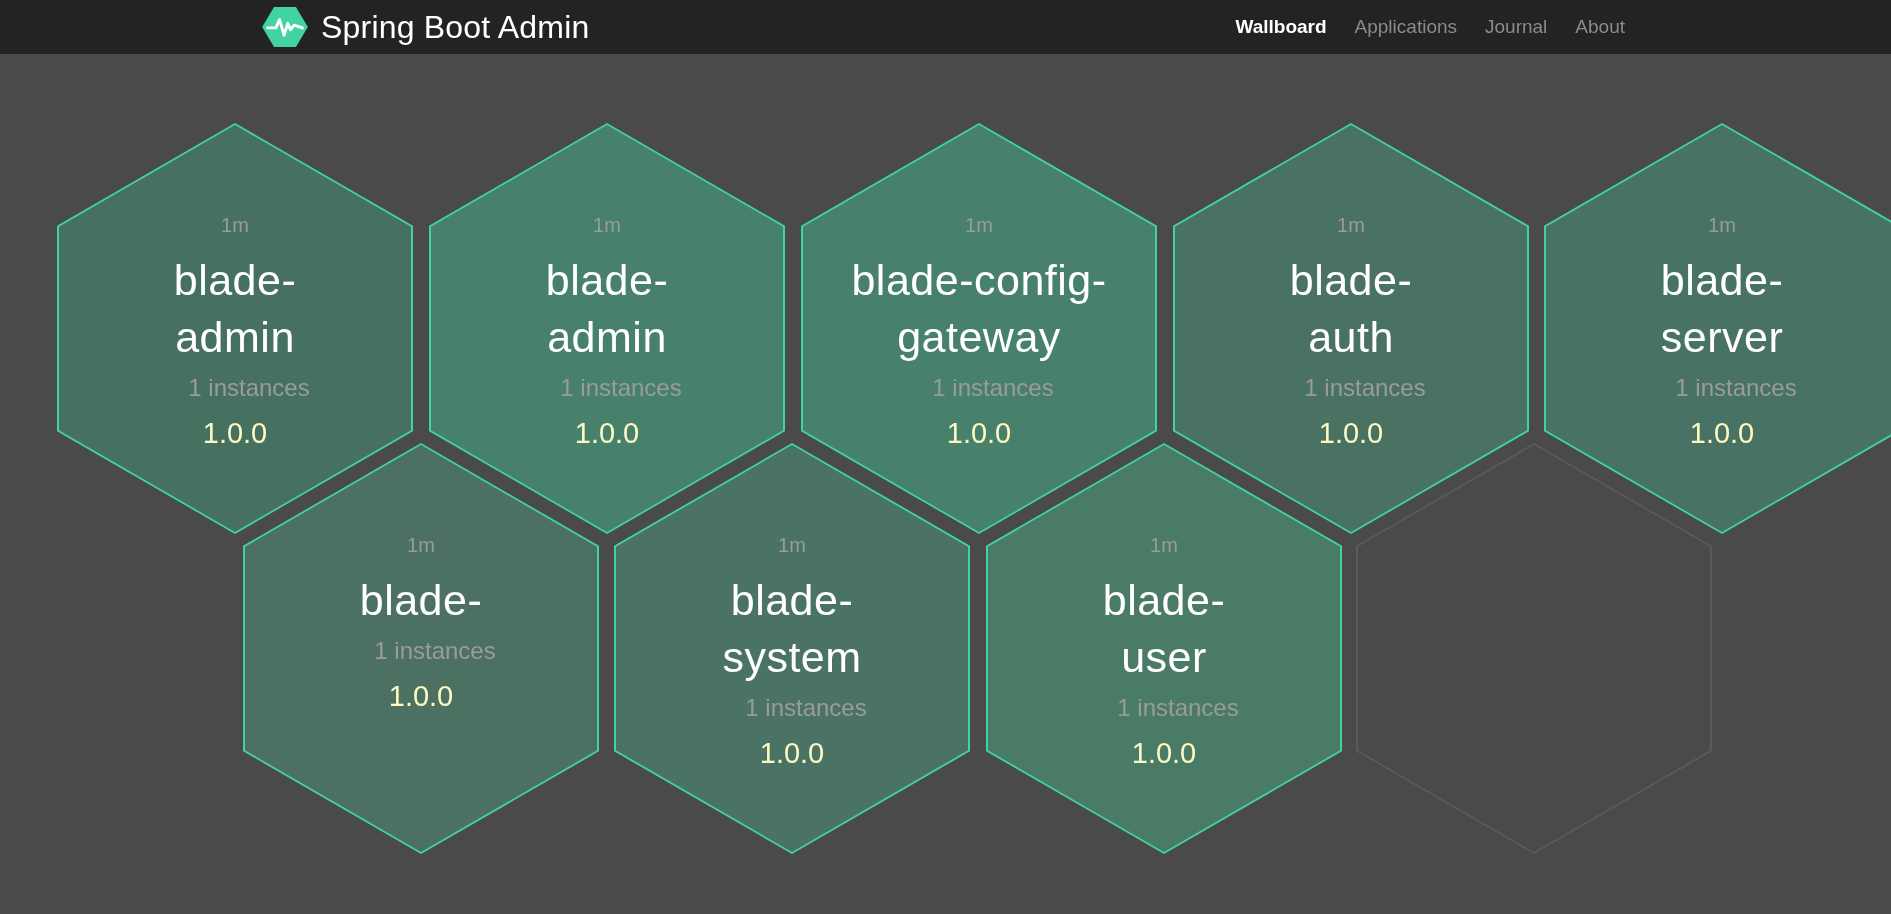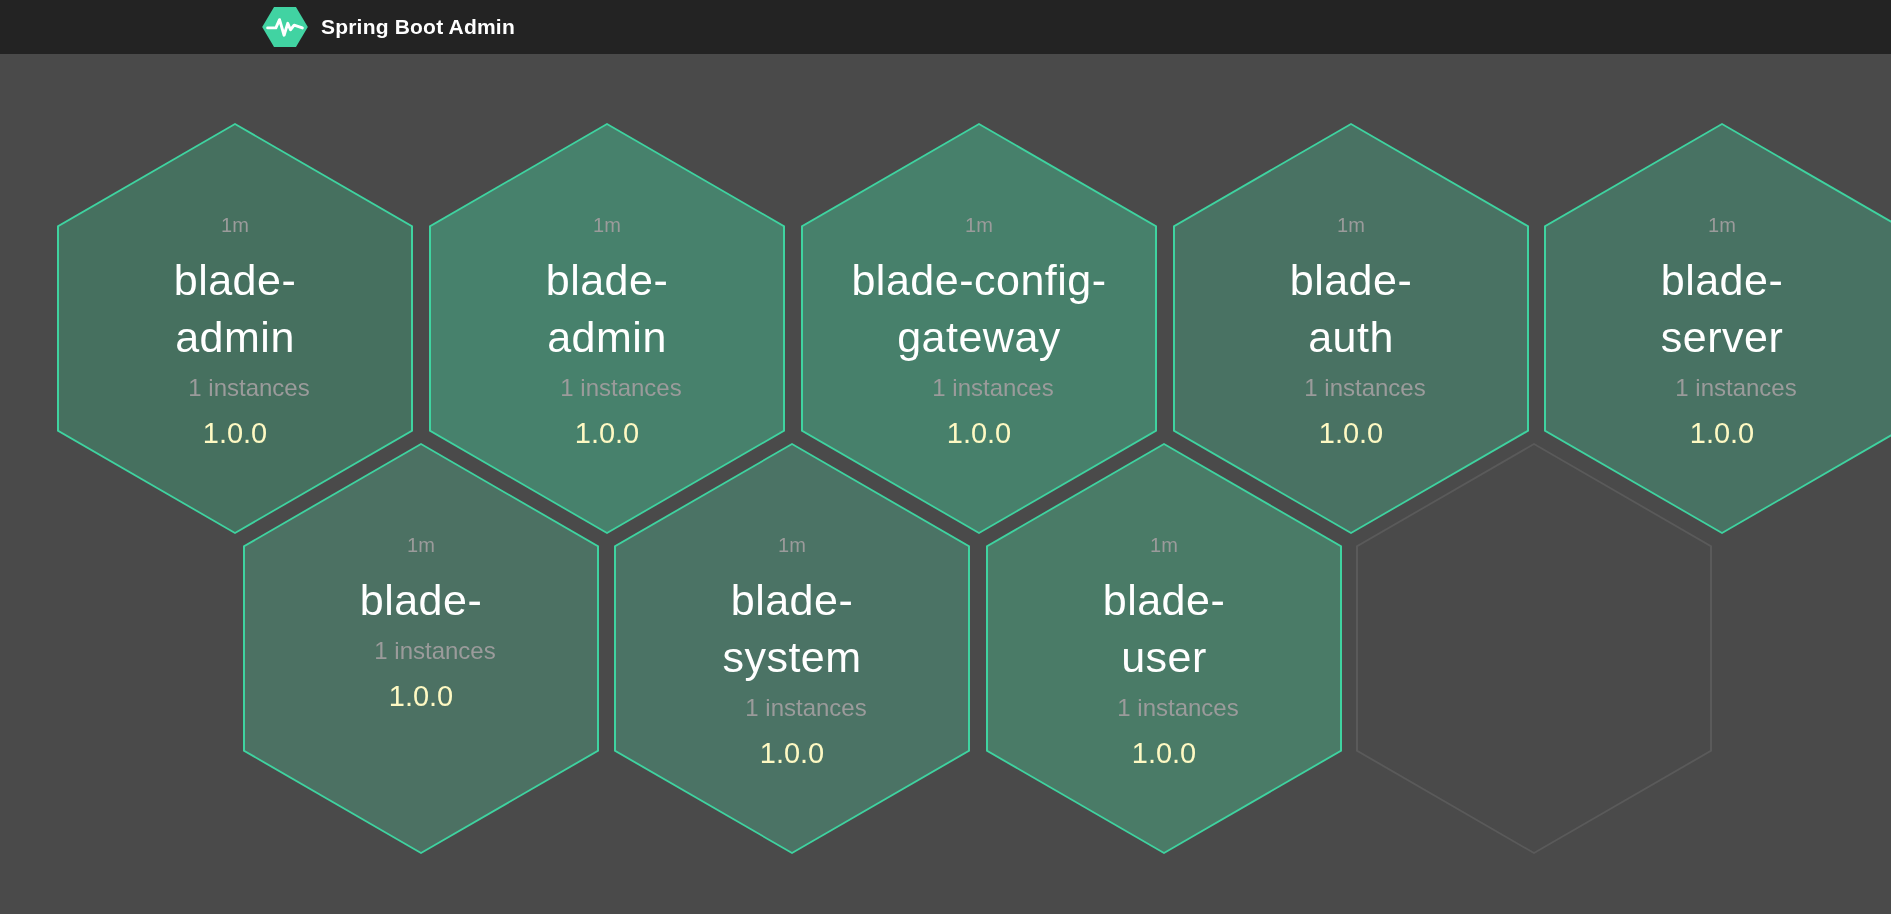--- a/index.html
+++ b/index.html
@@ -13,21 +13,21 @@
 
   
   .header {
     position: absolute; top: 0; left: 0; width: 1891px; height: 54px;
     background: #232323;
     display: flex; align-items: center;
     z-index: 10;
   }
   .logo { margin-left: 261px; width: 48px; height: 42px; flex: 0 0 auto; }
   .brand {
-    color: #ffffff; font-size: 21px; font-weight: 700;
+    color: #ffffff; font-size: 32px; font-weight: 400;
     margin-left: 12px; letter-spacing: 0.2px; white-space: nowrap;
   }
   .nav { margin-left: auto; margin-right: 266px; display: flex; gap: 28px; align-items: center; }
   .nav-item { font-size: 19px; color: #8b8b8b; cursor: pointer; white-space: nowrap; }
   .nav-item.active { color: #ffffff; font-weight: 700; }
 
   
   .board { position: absolute; top: 0; left: 0; width: 1891px; height: 914px; margin-left: 30px; }
   .hex {
     position: absolute; width: 356px; height: 411px;
@@ -156,13 +156,19 @@
       <div class="hex-inner" style="background: rgb(74, 74, 74);"></div>
     </div>
   </div>
 
 <div class="header">
   <svg class="logo" viewBox="0 0 52 46" id="logo-svg">
     <polygon points="14,1 38,1 51,23 38,45 14,45 1,23" fill="#41d3a2"></polygon>
     <polyline points="7,24 16,24 20,15 25,32 29,19 32,26 36,21 45,24" fill="none" stroke="#ffffff" stroke-width="3.2" stroke-linecap="round" stroke-linejoin="round"></polyline>
   </svg>
   <div class="brand">Spring Boot Admin</div>
+  <div class="nav" id="nav">
+      <div class="nav-item active">Wallboard</div>
+      <div class="nav-item">Applications</div>
+      <div class="nav-item">Journal</div>
+      <div class="nav-item">About</div>
+    </div>
 </div>
 
 </body></html>

